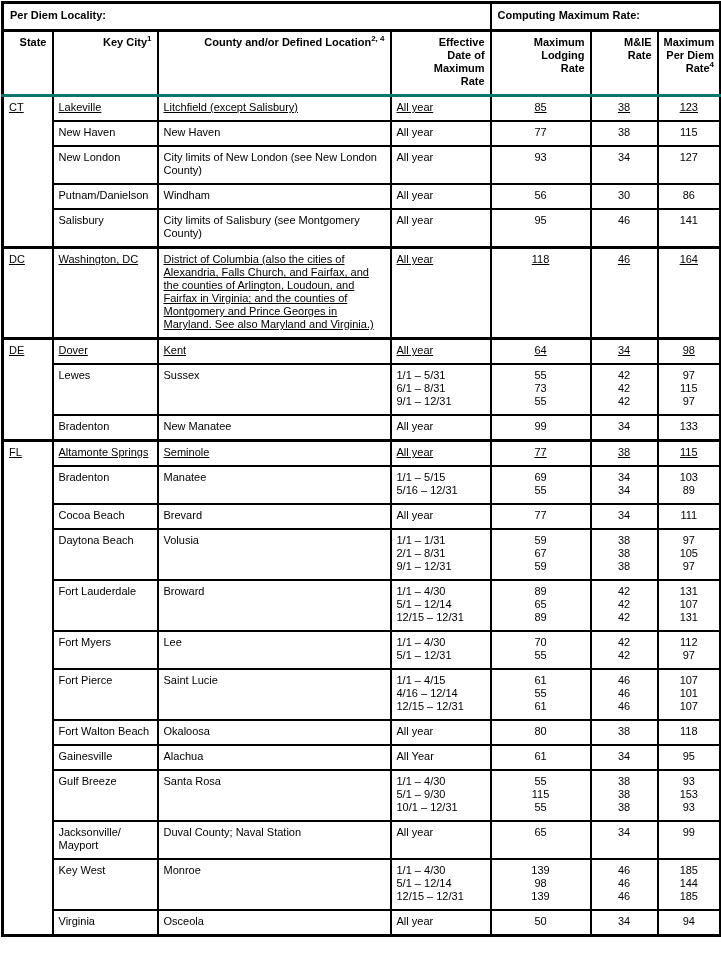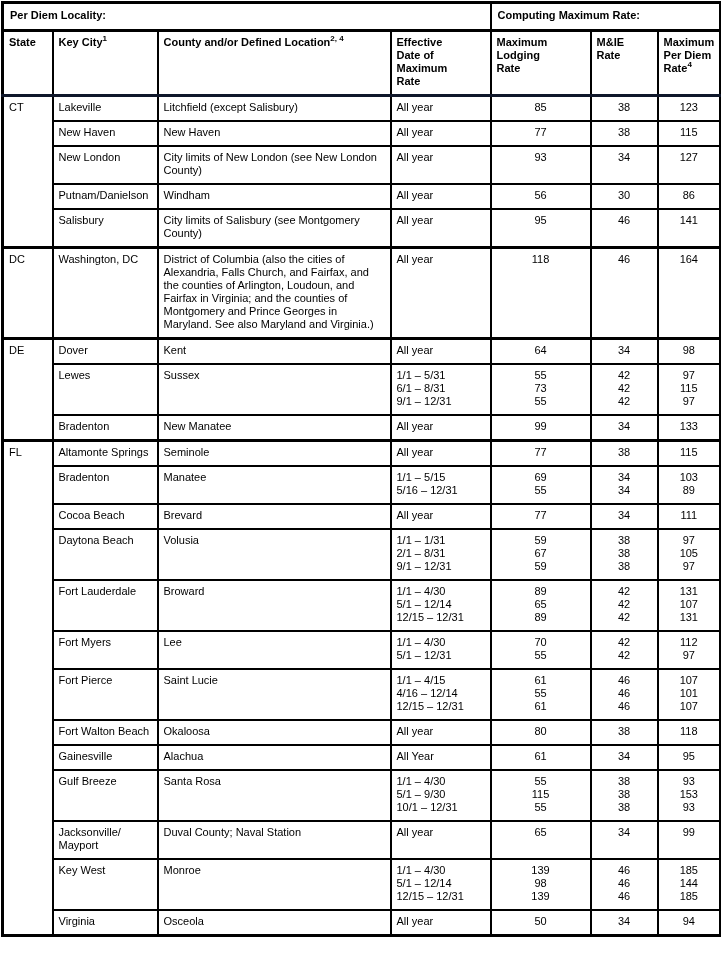--- a/index.html
+++ b/index.html
@@ -45,25 +45,27 @@
     font-weight: bold;
     text-align: left;
     margin-top: 48px;
   }
   tr.band-row th {
     border-bottom: 3px solid #000;
     padding: 5px 6px;
     height: 15px;
   }
   tr.colhead-row th {
-    border-bottom: 3px solid #0f172a;
+    border-bottom: 3px solid #0f766e;
     height: 52px;
+    text-align: right;
   }
   tbody tr.state-start td {
     border-top: 3px solid #000;
+    text-decoration: underline;
   }
   td.c-num {
     text-align: center;
   }
   sup {
     font-size: 8px;
     line-height: 0;
     vertical-align: super;
   }
 </style>

